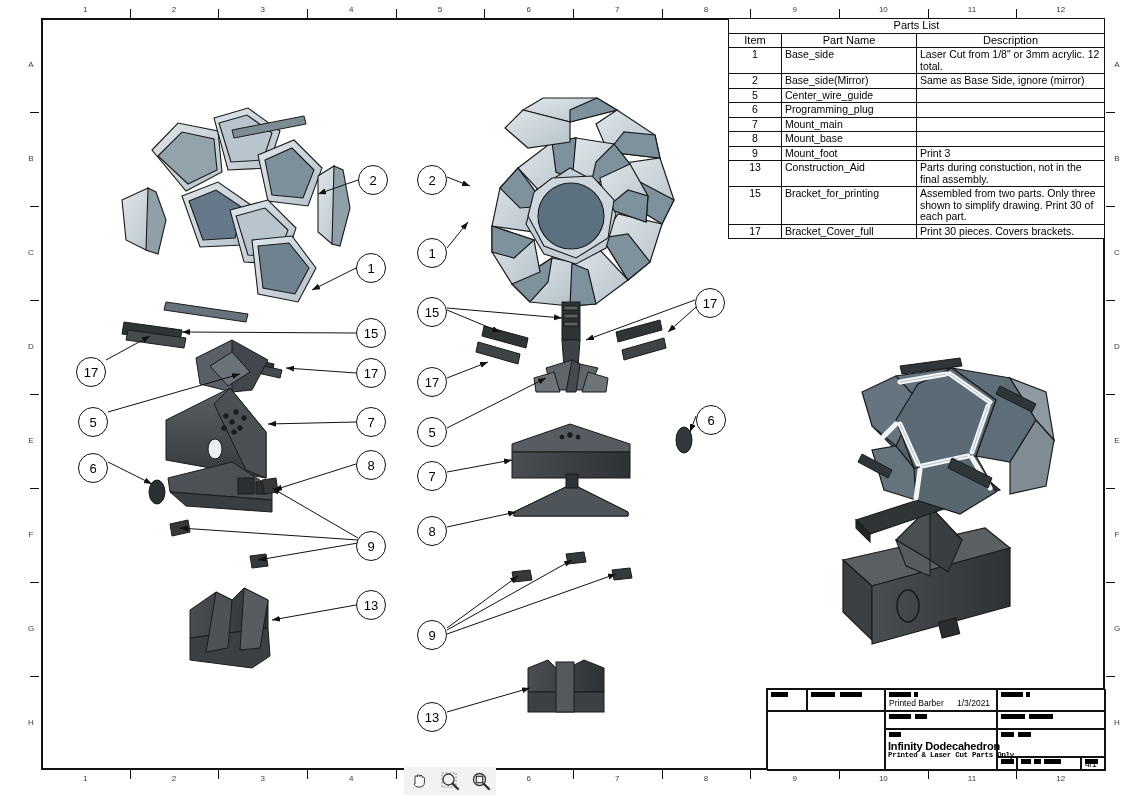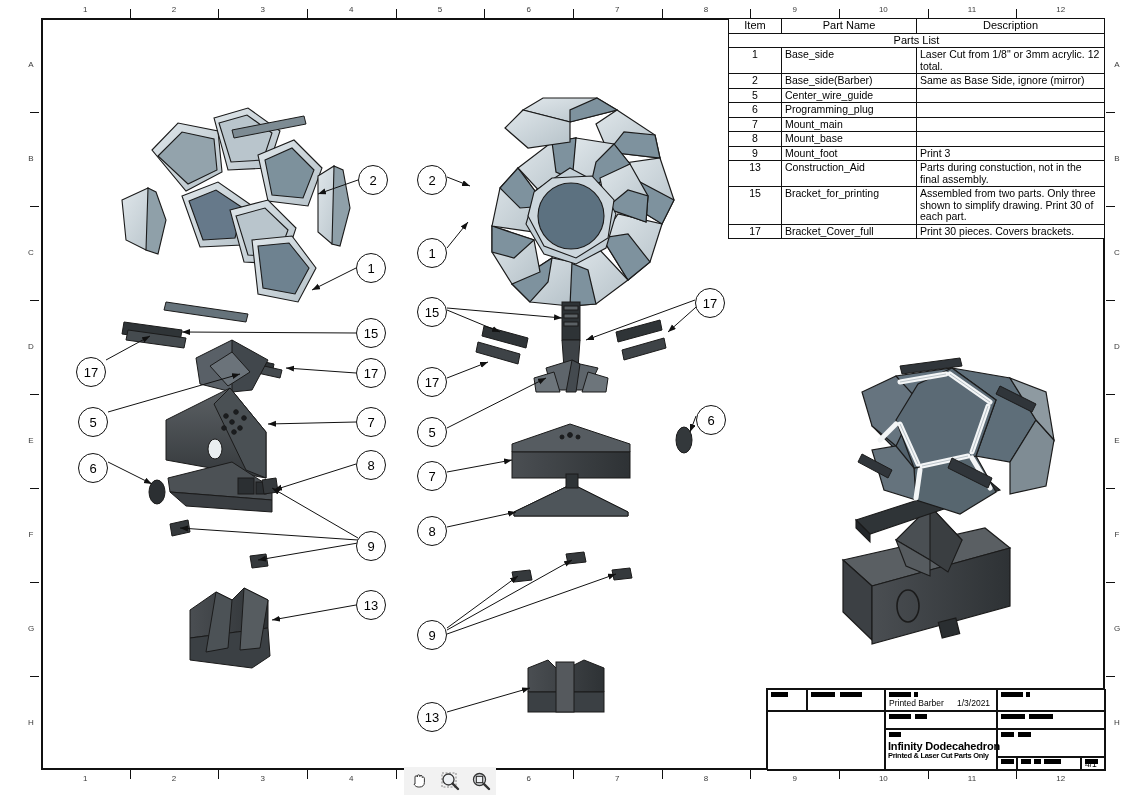--- a/index.html
+++ b/index.html
@@ -99,20 +99,21 @@
     white-space: nowrap;
     letter-spacing: -0.2px;
   }
   .tb-sub {
     position: absolute;
     font-size: 7.5px;
     font-weight: bold;
     color: #000;
     white-space: nowrap;
     letter-spacing: -0.3px;
+    font-family: Liberation Mono, monospace;
   }
   .tb-sheet {
     position: absolute;
     font-size: 8.5px;
     color: #000;
   }
 
   
   .balloon {
     position: absolute;
@@ -538,35 +539,35 @@
       <div class="balloon" style="left: 696px; top: 405px;">6</div>
       <div class="balloon" style="left: 417px; top: 461px;">7</div>
       <div class="balloon" style="left: 417px; top: 516px;">8</div>
       <div class="balloon" style="left: 417px; top: 620px;">9</div>
       <div class="balloon" style="left: 417px; top: 702px;">13</div>
     </div>
 
   <table class="parts-list">
     <tbody id="parts-body">
       <tr>
+        <td class="pl-title" colspan="3">Parts List</td>
+      </tr>
+      <tr>
         <td class="pl-head col-item">Item</td>
         <td class="pl-head col-name">Part Name</td>
         <td class="pl-head col-desc">Description</td>
-      </tr>
-      <tr>
-        <td class="pl-title" colspan="3">Parts List</td>
       </tr>
     <tr>
           <td class="cell-item col-item">1</td>
           <td class="col-name">Base_side</td>
           <td class="col-desc">Laser Cut from 1/8" or 3mm acrylic. 12 total.</td>
         </tr>
         <tr>
           <td class="cell-item col-item">2</td>
-          <td class="col-name">Base_side(Barber)</td>
+          <td class="col-name">Base_side(Mirror)</td>
           <td class="col-desc">Same as Base Side, ignore (mirror)</td>
         </tr>
         <tr>
           <td class="cell-item col-item">5</td>
           <td class="col-name">Center_wire_guide</td>
           <td class="col-desc"></td>
         </tr>
         <tr>
           <td class="cell-item col-item">6</td>
           <td class="col-name">Programming_plug</td>

